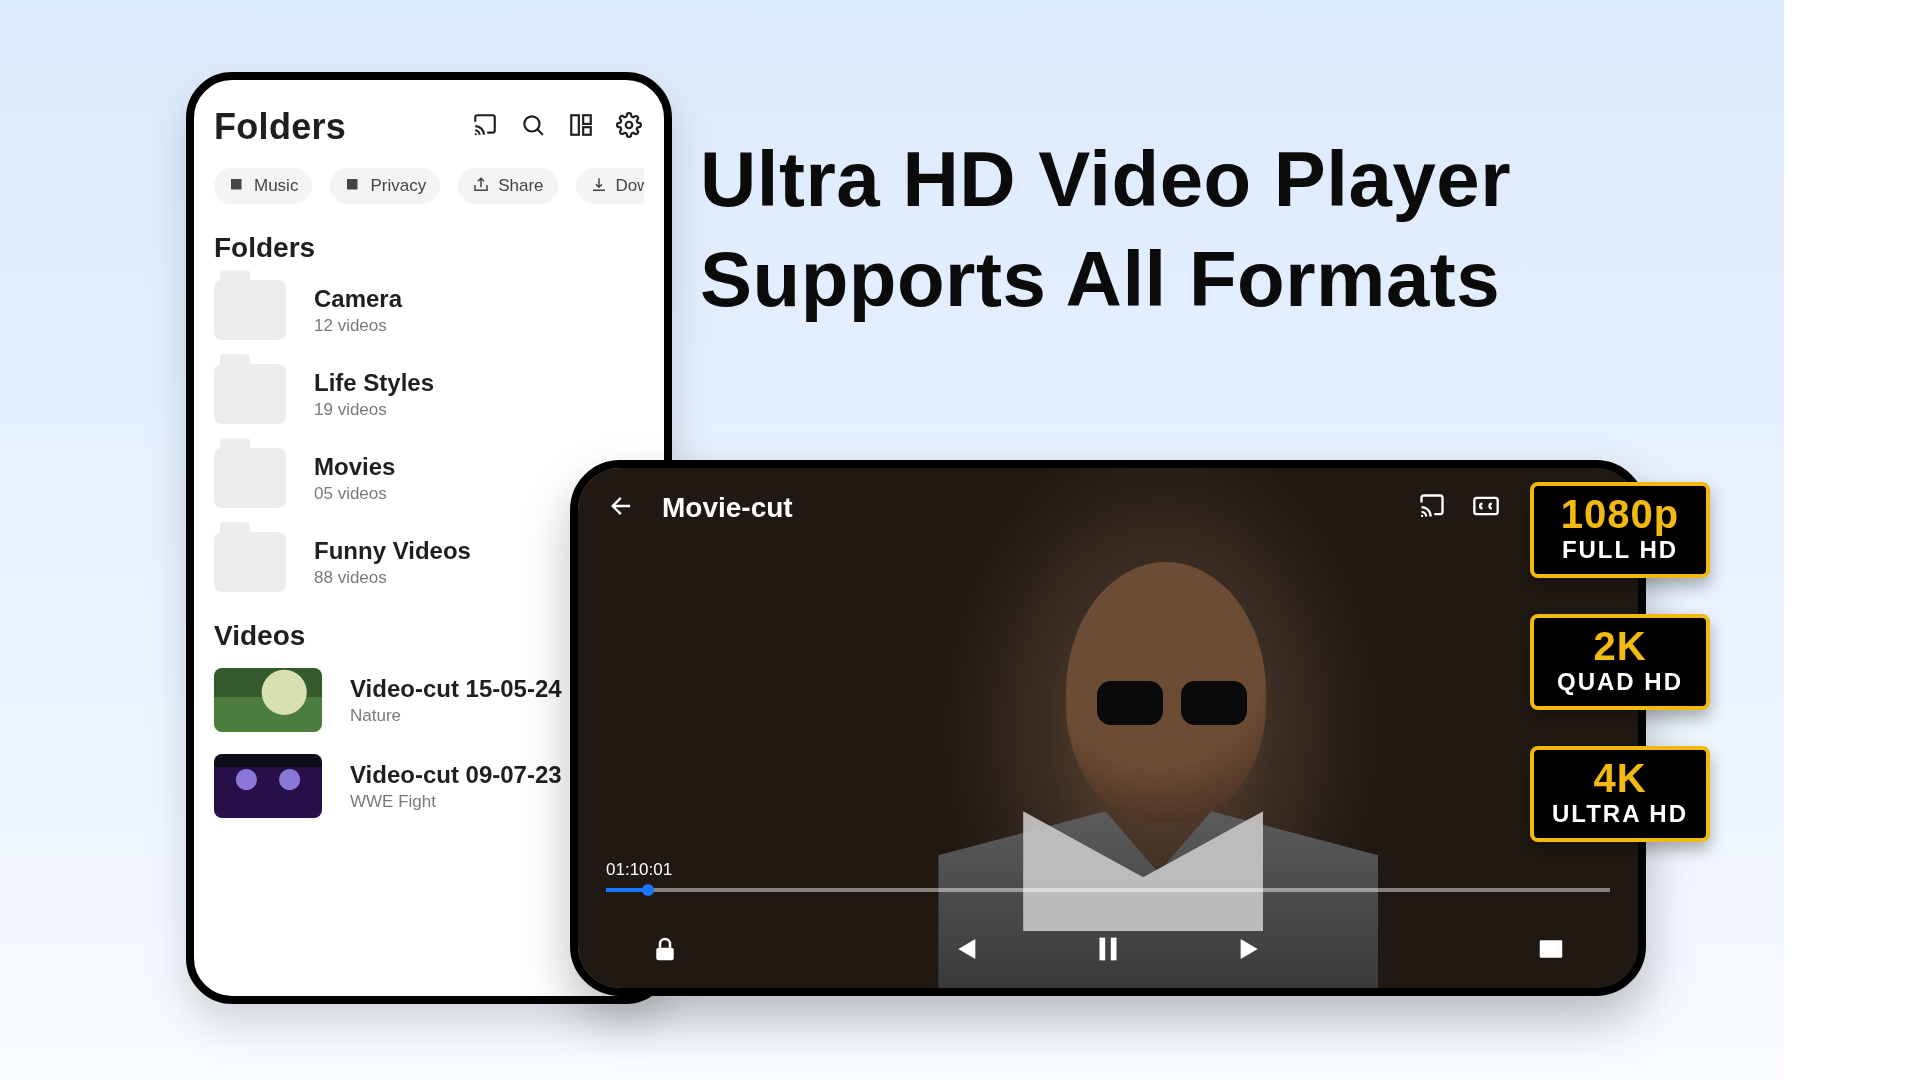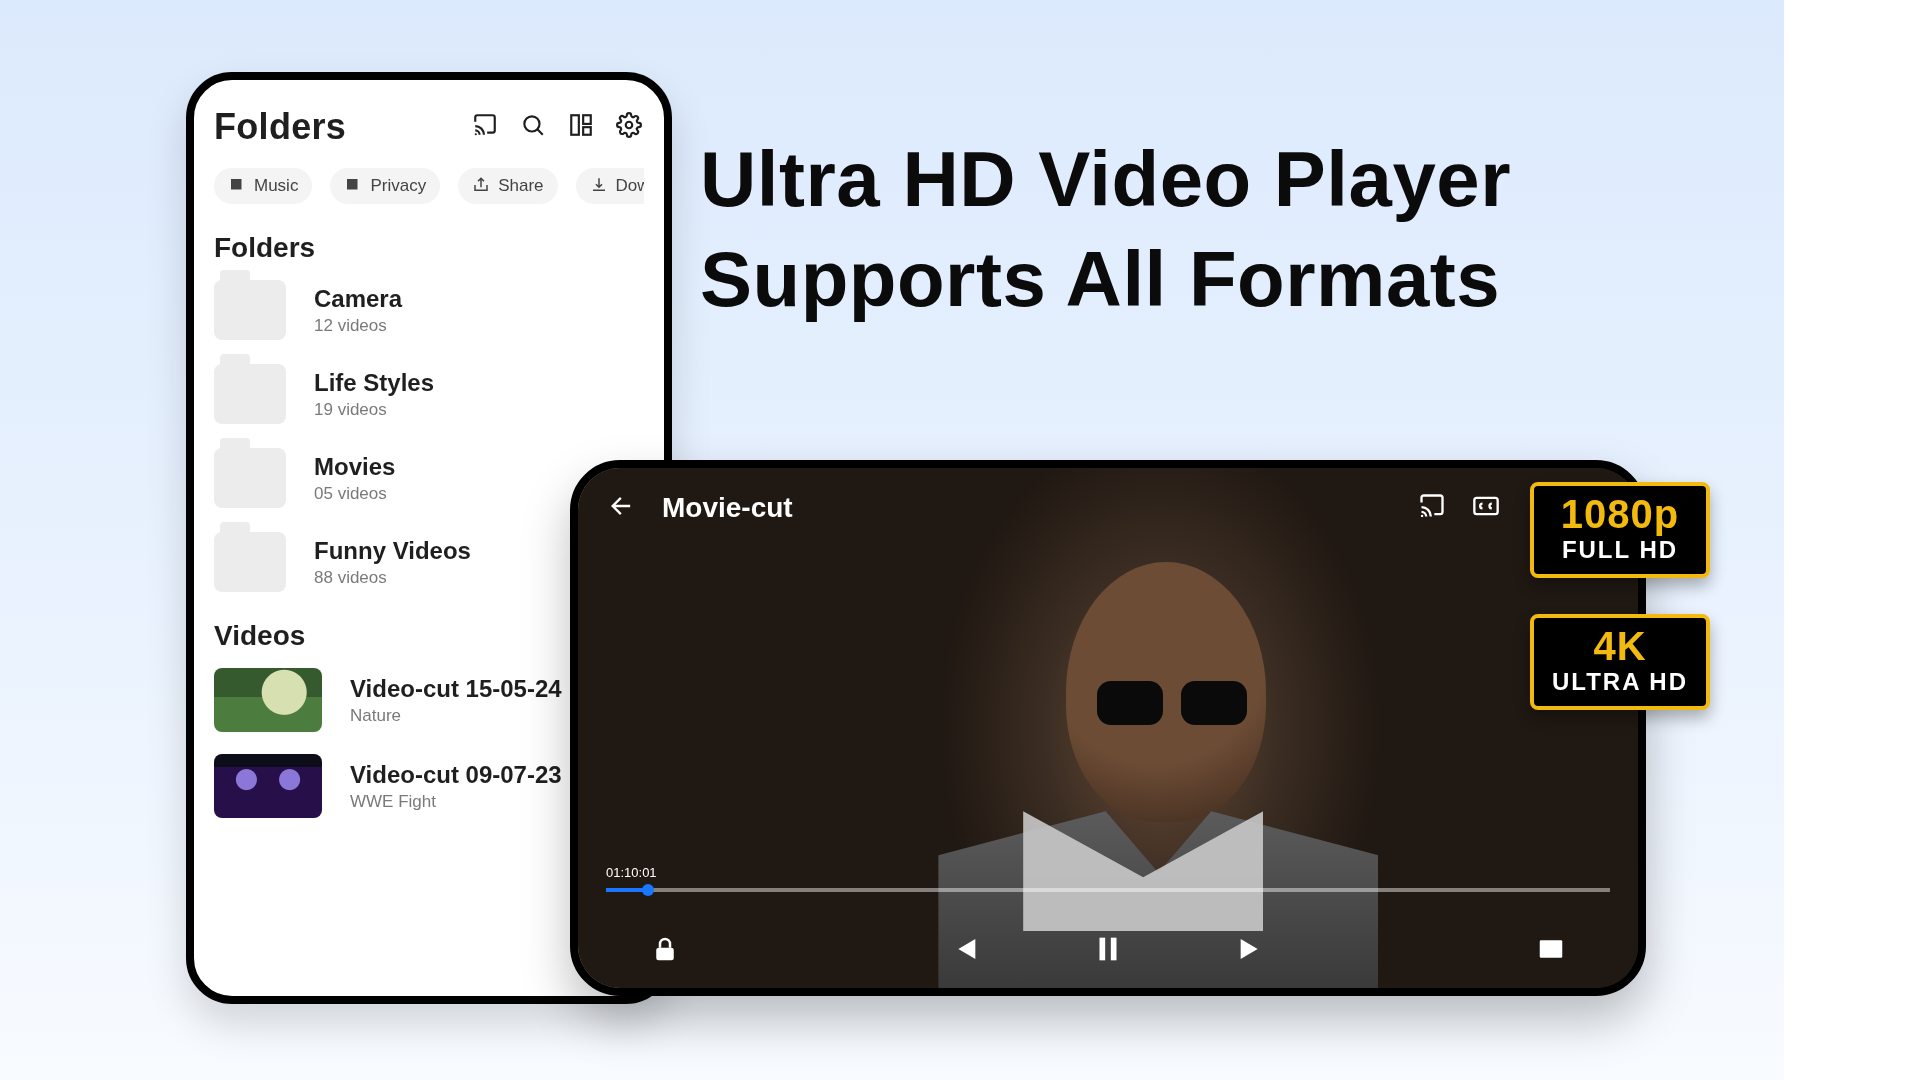--- a/index.html
+++ b/index.html
@@ -61,21 +61,21 @@
     background:#c9c9c9;clip-path:polygon(0 0,50% 55%,100% 0,100% 100%,0 100%);opacity:.9;}
   
   .ptop{position:absolute;left:0;right:0;top:0;padding:24px 30px;display:flex;align-items:center;gap:26px;color:#fff;z-index:3;}
   .ptop .title{font-size:28px;font-weight:600;}
   .ptop .spacer{flex:1;}
   .ptop svg{width:28px;height:28px;stroke:#fff;fill:none;stroke-width:2;}
   
   .pbar{position:absolute;left:28px;right:28px;bottom:96px;height:4px;background:rgba(255,255,255,.45);z-index:3;}
   .pbar .fill{height:100%;width:4.2%;background:#1a76ff;position:relative;}
   .pbar .fill::after{content:"";position:absolute;right:-6px;top:-4px;width:12px;height:12px;border-radius:50%;background:#1a76ff;}
-  .ptime{position:absolute;left:28px;bottom:108px;font-size:13px;color:#fff;z-index:3;}
+  .ptime{position:absolute;left:28px;bottom:108px;font-size:17px;color:#fff;z-index:3;}
   .pctrl{position:absolute;left:0;right:0;bottom:18px;display:flex;align-items:center;justify-content:space-between;padding:0 72px;z-index:3;}
   .pctrl .center{display:flex;gap:110px;align-items:center;}
   .pctrl svg{width:34px;height:34px;fill:#fff;}
   .pctrl .side svg{width:30px;height:30px;}
   
   .badges{position:absolute;left:1530px;top:482px;display:flex;flex-direction:column;gap:36px;z-index:4;}
   .badge{background:#000;border:4px solid #f2b90f;border-radius:8px;padding:8px 18px 10px 18px;text-align:center;box-shadow:0 8px 16px rgba(0,0,0,.3);}
   .badge .b1{color:#f2b90f;font-weight:800;font-size:40px;letter-spacing:1px;line-height:1;}
   .badge .b2{color:#ffffff;font-weight:700;font-size:24px;letter-spacing:2px;margin-top:2px;}
 </style>
@@ -279,18 +279,22 @@
       </div>
     </div>
   </div>
 
   <div class="badges">
     <div class="badge">
       <div class="b1">1080p</div>
       <div class="b2">FULL HD</div>
     </div>
     <div class="badge">
+      <div class="b1">2K</div>
+      <div class="b2">QUAD HD</div>
+    </div>
+    <div class="badge">
       <div class="b1">4K</div>
       <div class="b2">ULTRA HD</div>
     </div>
   </div>
 
 </div>
 
 </body></html>

